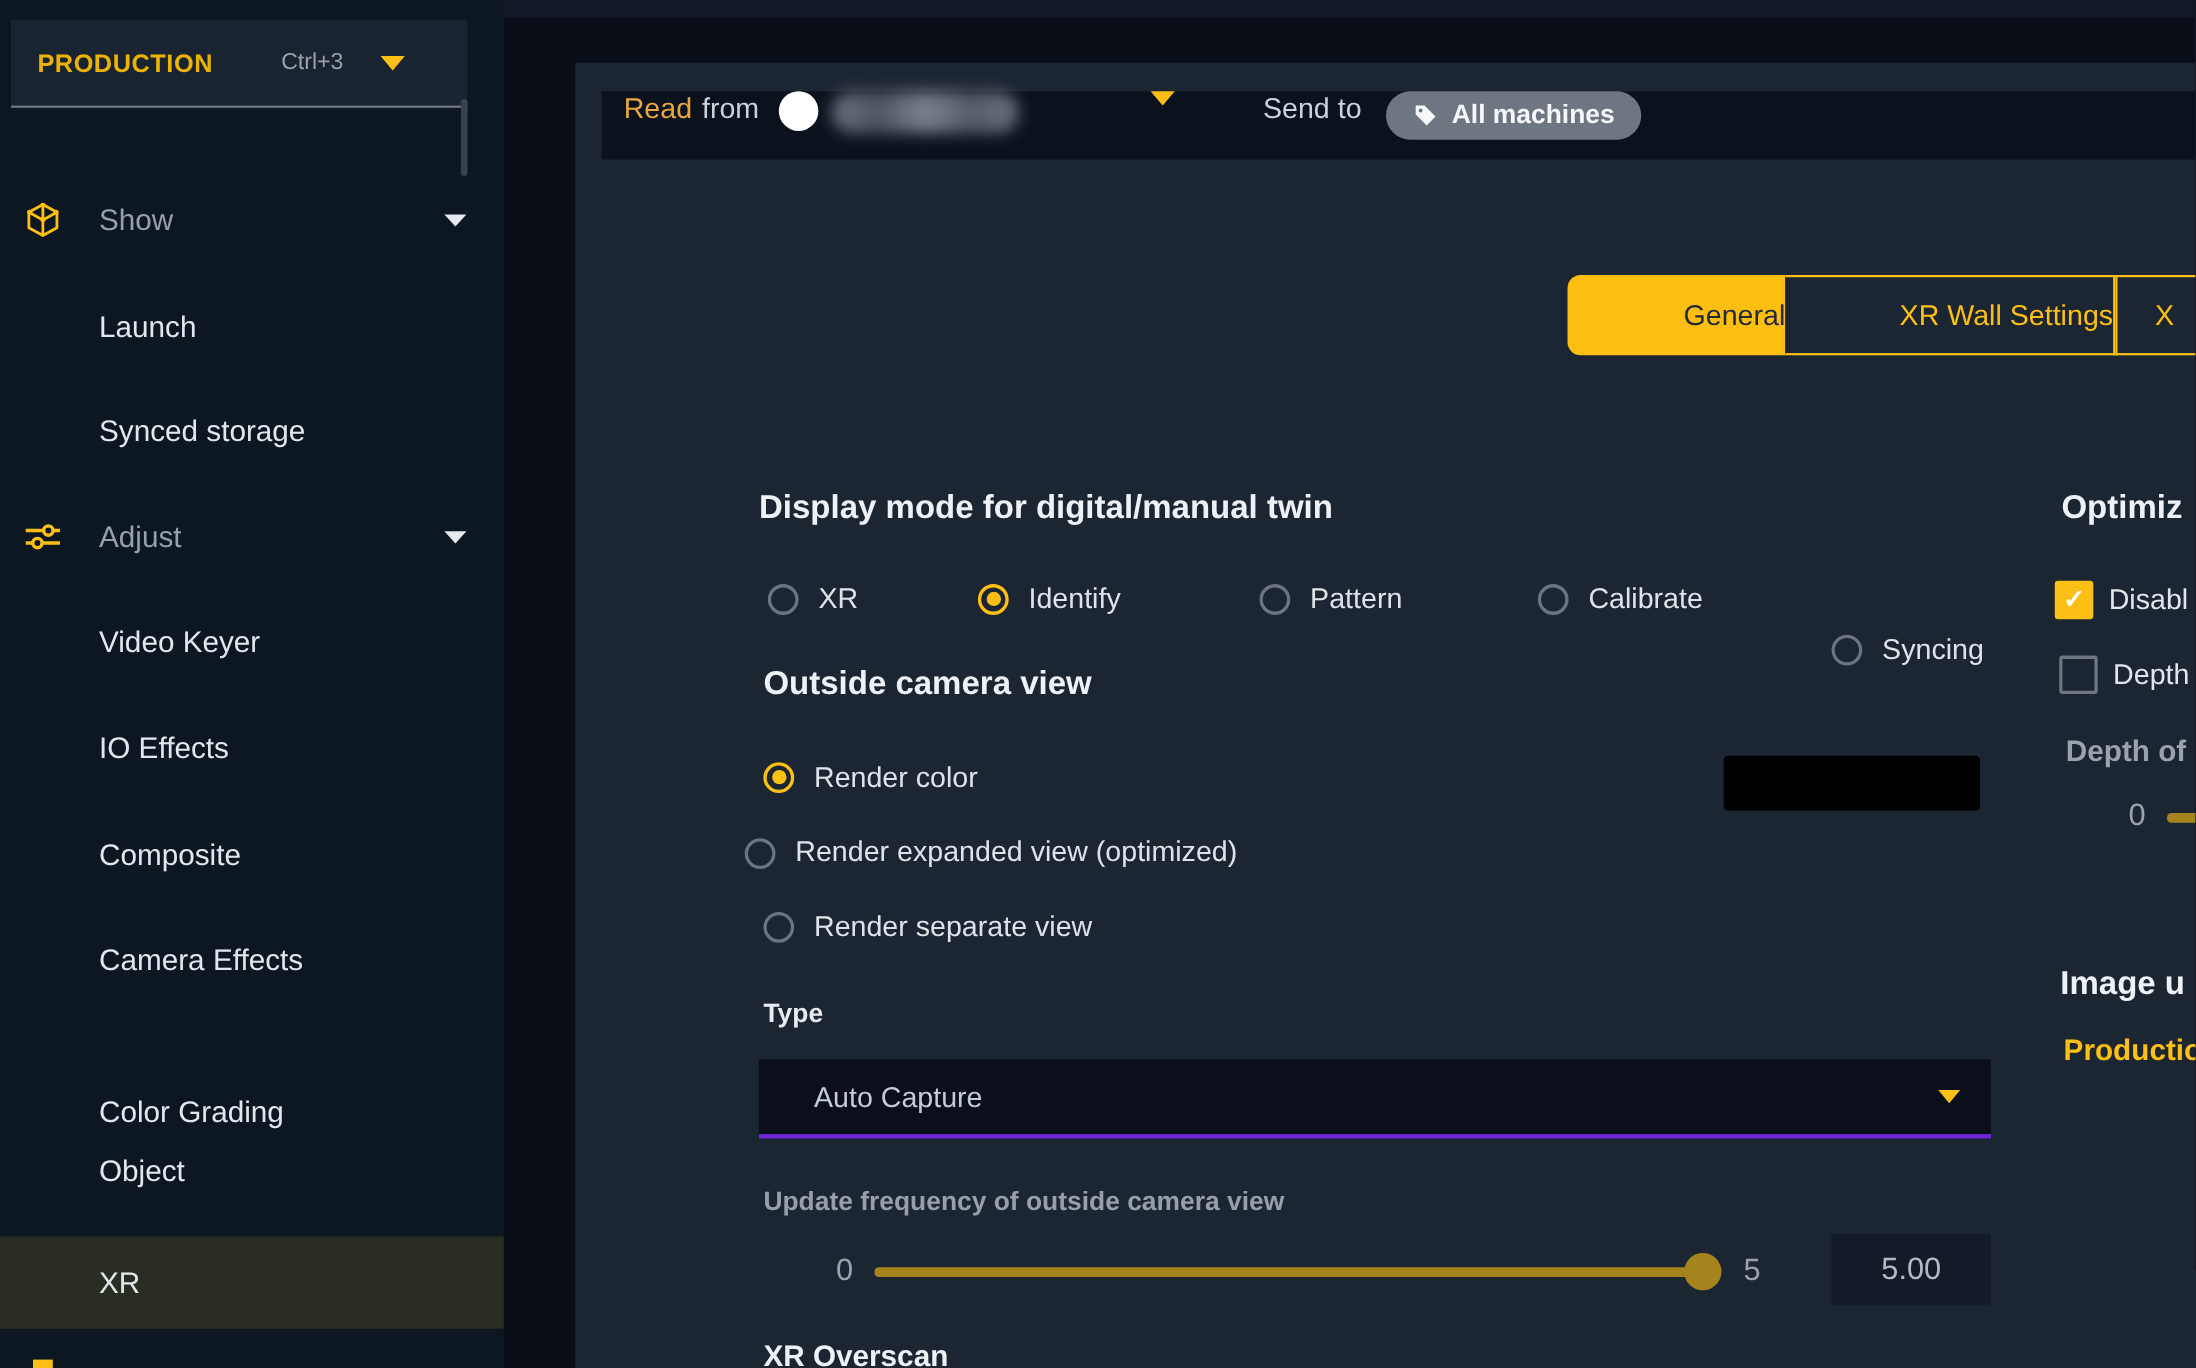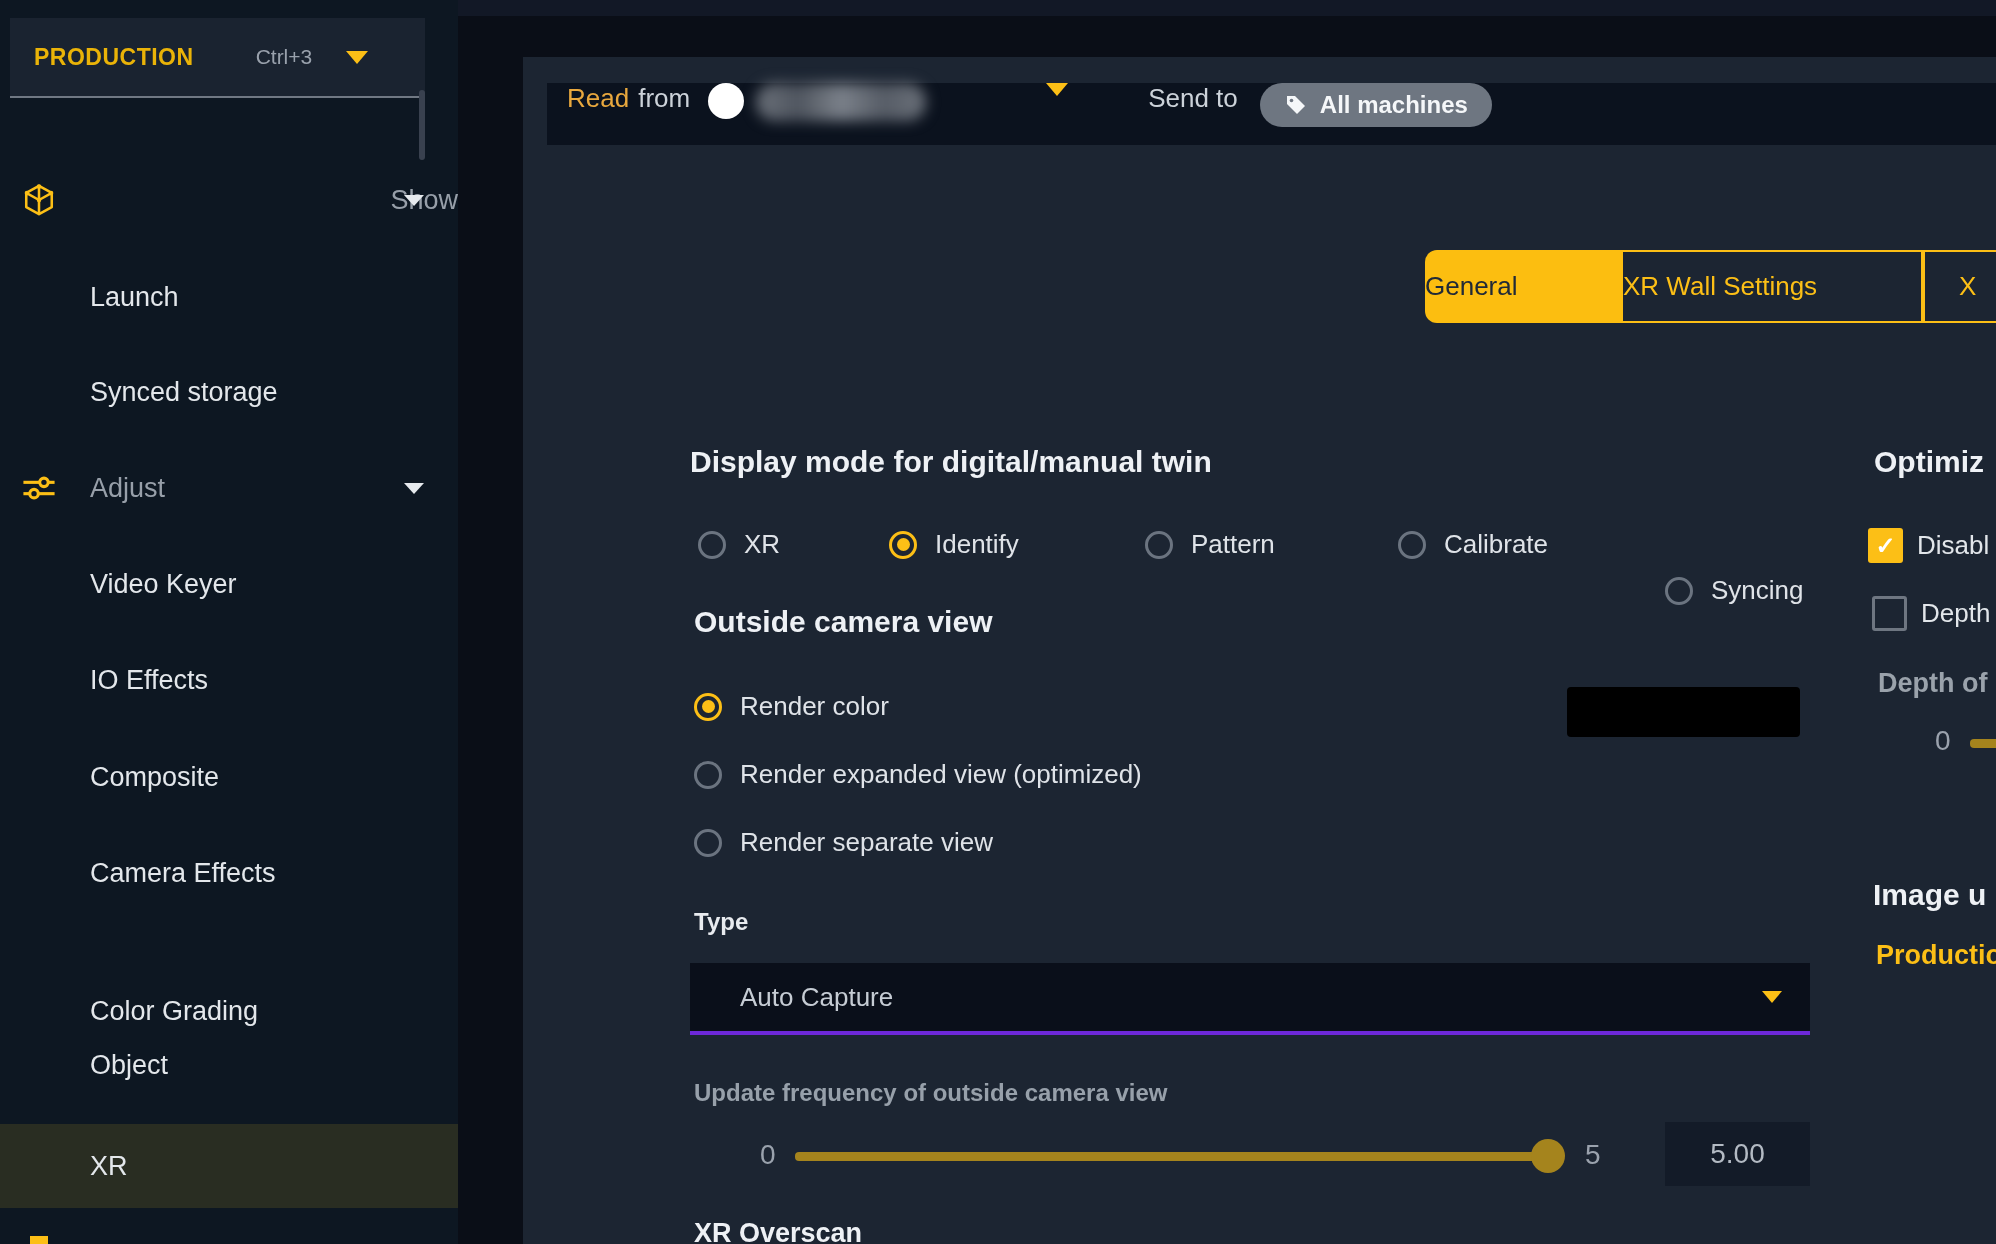--- a/index.html
+++ b/index.html
@@ -40,21 +40,21 @@
   .machine-dot{width:36px;height:36px;border-radius:50%;background:#ffffff;margin-left:18px;flex:none;}
   .machine-blur{width:170px;height:38px;border-radius:19px;margin-left:12px;flex:none;
     background:linear-gradient(90deg,#6b717a 0%,#4f555f 25%,#7b818a 50%,#565c66 75%,#6b717a 100%);
     filter:blur(7px);}
   .read-caret{margin-left:120px;}
   .sendto-word{font-size:26px;color:#ccd2d9;margin-left:80px;}
   .machines-pill{margin-left:22px;height:44px;border-radius:22px;background:#6e7681;
     display:flex;align-items:center;padding:0 24px;gap:12px;cursor:pointer;}
   .machines-pill span{font-size:24px;font-weight:bold;color:#f5f7f9;}
   
-  .tab{height:73px;display:flex;align-items:center;justify-content:flex-start;font-size:26px;box-sizing:border-box;cursor:pointer;}
+  .tab{height:73px;display:flex;align-items:center;justify-content:flex-end;font-size:26px;box-sizing:border-box;cursor:pointer;}
   .tab-general{left:902px;top:193px;width:198px;background:#fcbe10;color:#212a37;border-radius:12px 0 0 12px;}
   .tab-xrwall{left:1100px;top:193px;width:300px;color:#fcbf16;border:2px solid #fcbf16;border-left:none;background:#1c2532;}
   .tab-third{left:1400px;top:193px;width:220px;color:#fcbf16;border-top:2px solid #fcbf16;border-bottom:2px solid #fcbf16;border-left:2px solid #fcbf16;background:#1c2532;justify-content:flex-start;padding-left:34px;}
   
   .h1{font-size:30px;font-weight:bold;color:#eef1f5;white-space:nowrap;}
   .sublabel{font-size:24px;font-weight:bold;color:#e8ebef;}
   .graylabel{font-size:24px;font-weight:600;color:#97a0aa;}
   
   .radio-row{display:flex;align-items:center;gap:18px;cursor:pointer;}
   .radio{width:28px;height:28px;border-radius:50%;border:3px solid #6b7480;box-sizing:border-box;flex:none;position:relative;}
@@ -95,21 +95,21 @@
 <div class="abs sidebar">
 
   <div class="abs prod-block">
     <span class="prod-title">PRODUCTION</span>
     <span class="prod-shortcut">Ctrl+3</span>
     <span class="caret"></span>
   </div>
 
   <div class="abs sb-scroll"></div>
 
-  <div class="abs nav-row group" style="top:161px;justify-content:flex-end;">
+  <div class="abs nav-row group" style="top:161px;">
     <svg class="gicon" viewBox="0 0 24 24">
       <path d="M12 2 L21 7 V17 L12 22 L3 17 V7 Z M12 2 V12 M3 7 L12 12 L21 7 M12 12 V22" fill="none" stroke="#fcbf16" stroke-width="1.8" stroke-linejoin="round"></path>
       <circle cx="12" cy="2.5" r="1.6" fill="#fcbf16"></circle>
         <circle cx="3.5" cy="7" r="1.6" fill="#fcbf16"></circle>
       <circle cx="20.5" cy="7" r="1.6" fill="#fcbf16"></circle>
         <circle cx="12" cy="12" r="1.6" fill="#fcbf16"></circle>
     </svg>
     <span class="lbl">Show</span>
     <span class="gcaret"></span>
   </div>
@@ -214,21 +214,21 @@
     <span class="radio"></span>
     <span class="radio-lbl">Syncing</span>
   </div>
 
   <div class="abs h1" style="left:171px;top:548px;">Outside camera view</div>
 
   <div class="abs radio-row" style="left:171px;top:634px;">
     <span class="radio sel"></span>
     <span class="radio-lbl">Render color</span>
   </div>
-  <div class="abs radio-row" style="left:171px;top:702px;">
+  <div class="abs radio-row" style="left:154px;top:702px;align-items:flex-end;">
     <span class="radio"></span>
     <span class="radio-lbl">Render expanded view (optimized)</span>
   </div>
   <div class="abs radio-row" style="left:171px;top:770px;">
     <span class="radio"></span>
     <span class="radio-lbl">Render separate view</span>
   </div>
 
   <div class="abs swatch"></div>
 

